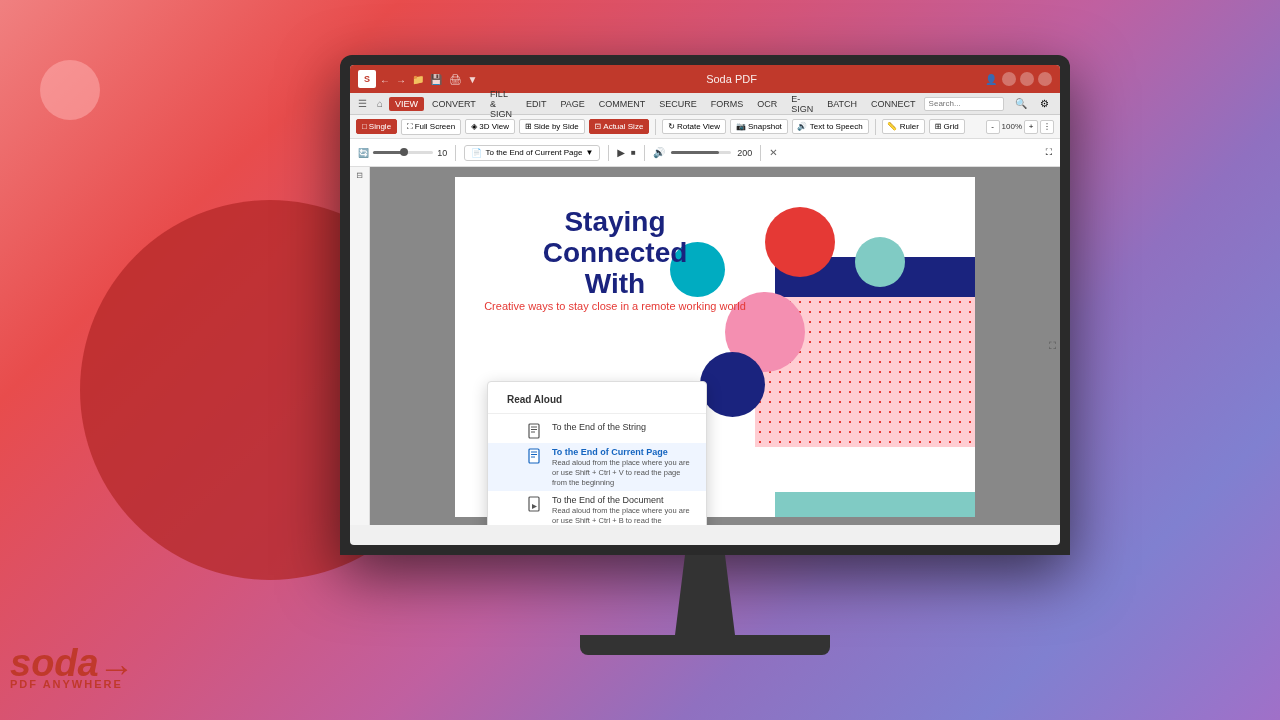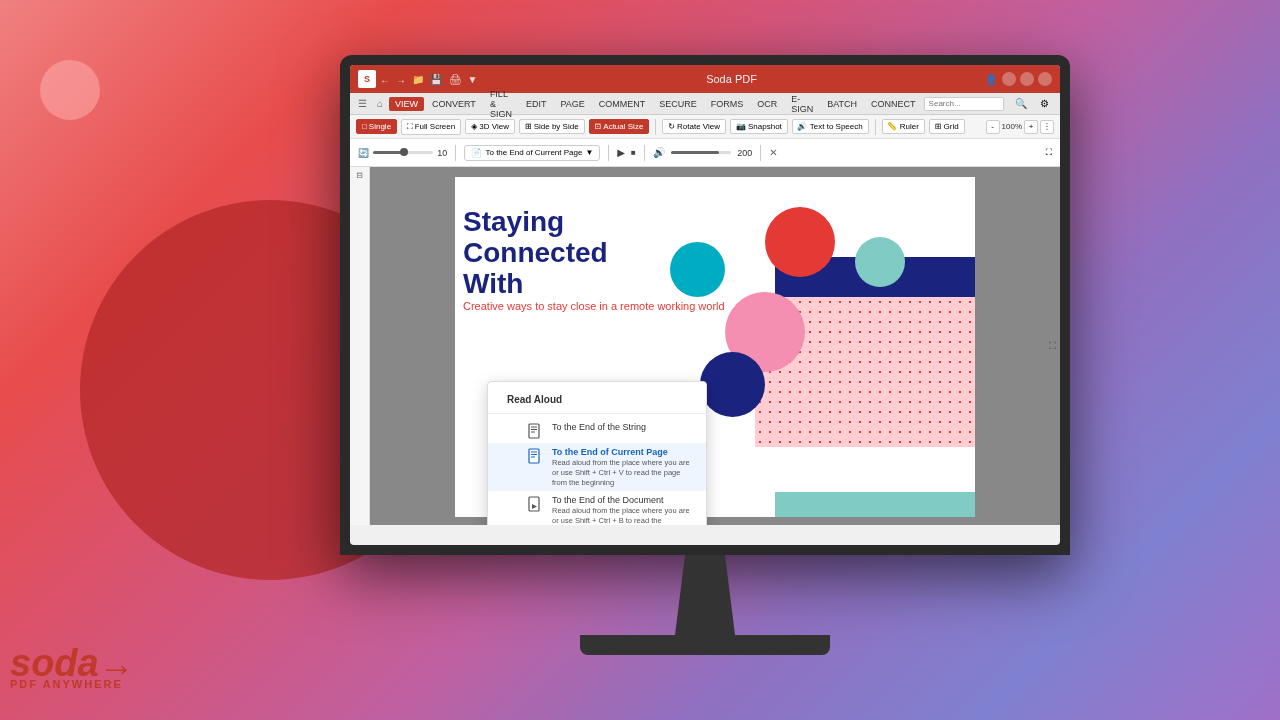--- a/index.html
+++ b/index.html
@@ -485,22 +485,23 @@
       bottom: 0;
       left: 320px;
       right: 0;
       height: 25px;
       background: #80CBC4;
     }
 
     .slide-text {
       position: absolute;
       top: 30px;
-      left: 8px;
+      left: 20px;
       width: 280px;
+      text-align: center;
     }
 
     .slide-main-title {
       font-size: 28px;
       font-weight: 900;
       color: #1a237e;
       line-height: 1.1;
     }
 
     .slide-subtitle {

